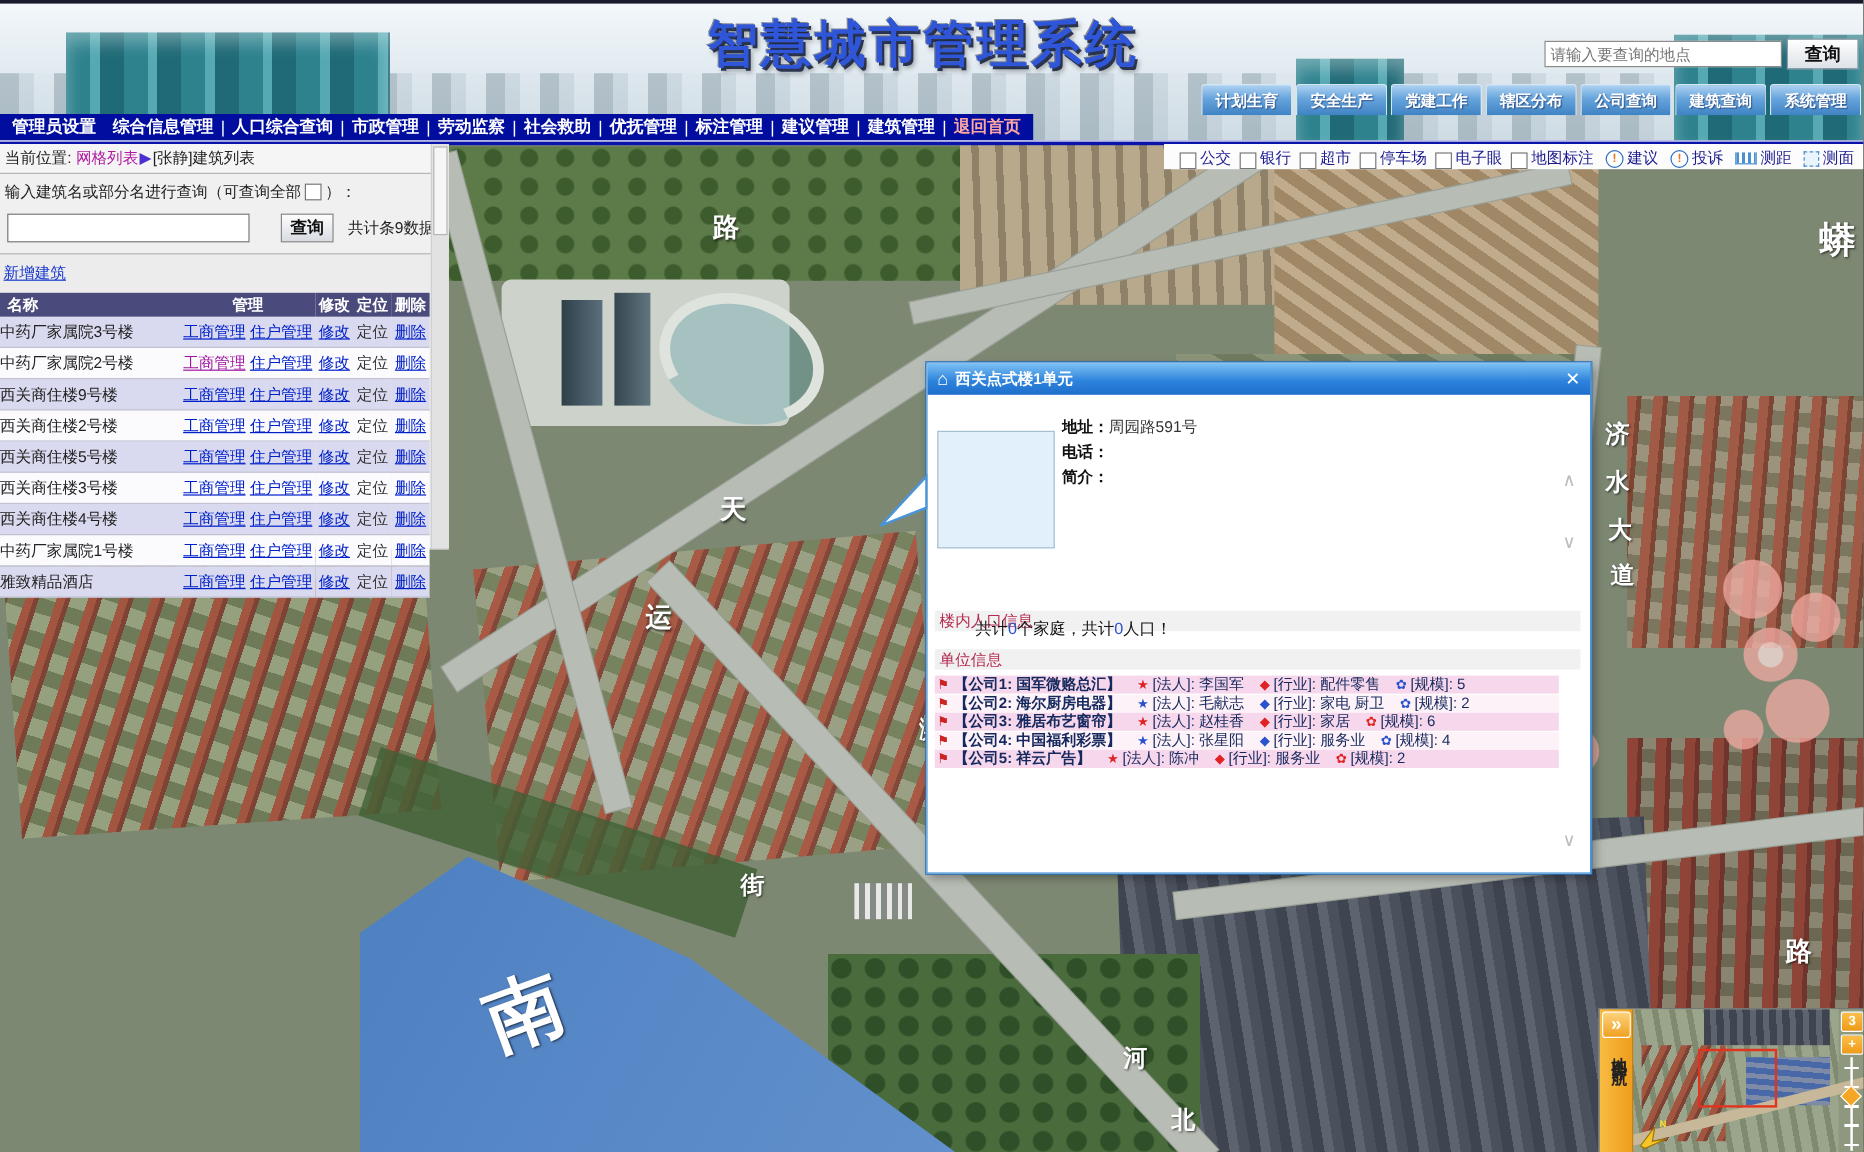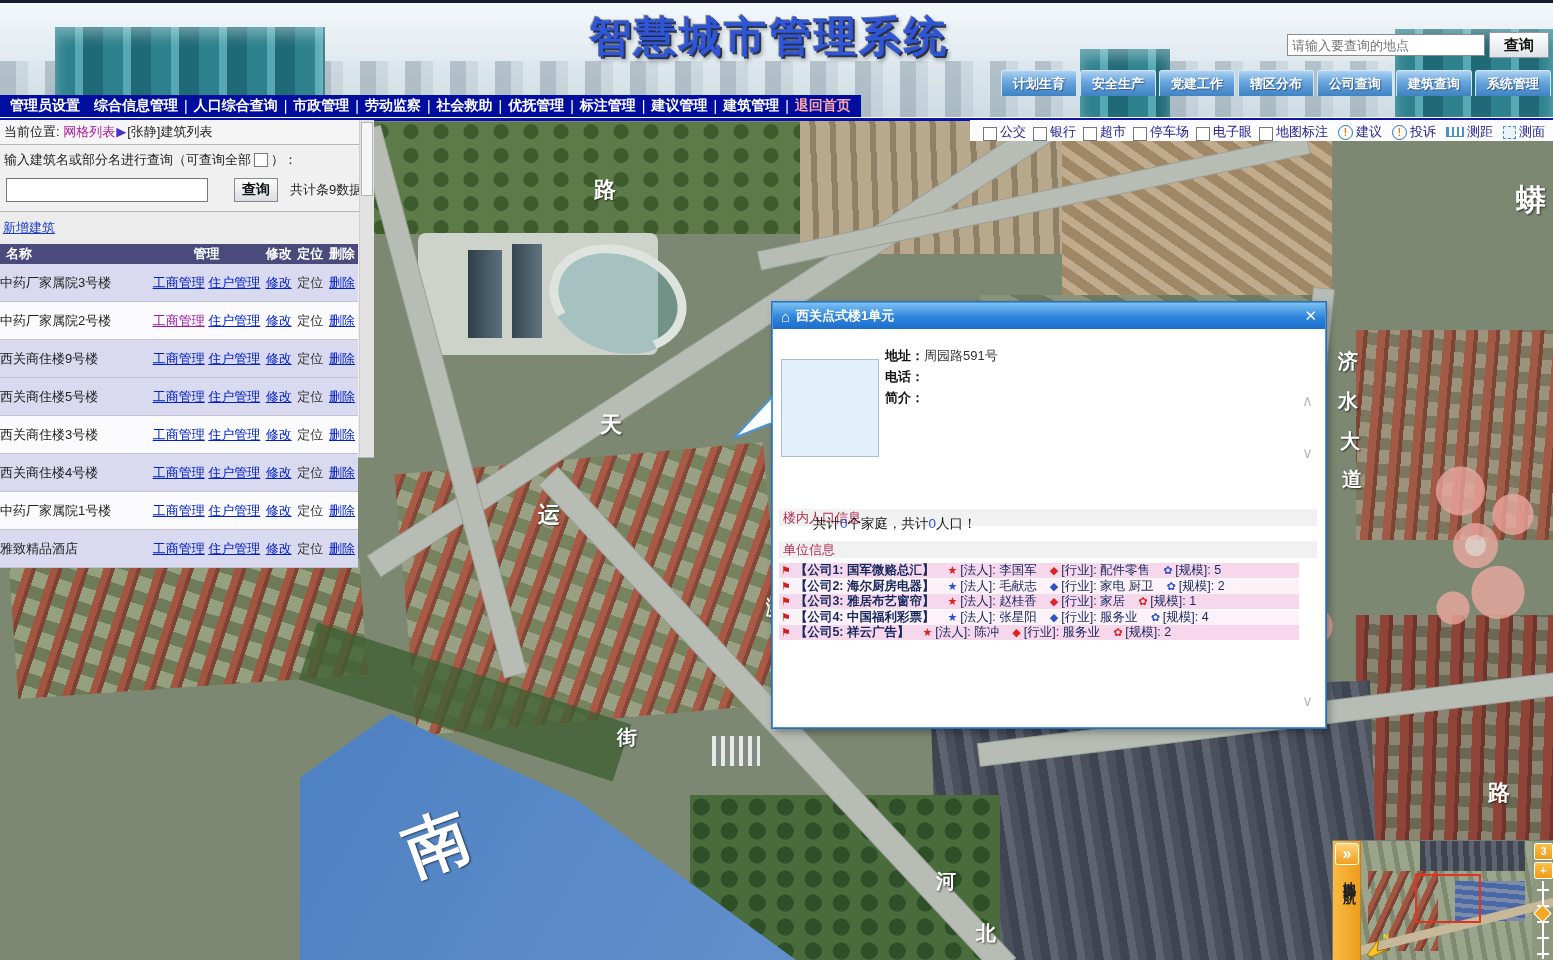--- a/index.html
+++ b/index.html
@@ -124,21 +124,21 @@
   #query-row button{width:44px;height:24px;margin-left:26px;font-size:14px;font-weight:bold;color:#111;
     background:linear-gradient(#fdfdfd,#d8dce2);border:1px solid #888;cursor:pointer;}
   #query-count{font-size:13px;color:#222;margin-left:12px;}
   #add-building{padding:7px 3px;font-size:13px;}
   #add-building span{color:#1a3acc;text-decoration:underline;cursor:pointer;}
   #building-table{border-collapse:collapse;width:358px;font-size:13px;}
   #building-table th{background:#4a4a7c;color:#fff;height:20px;font-weight:bold;padding:0;}
   #building-table th.h-name{text-align:left;padding-left:6px;width:146px;}
   #building-table th.h-manage{width:114px;}
   #building-table th.h-s{width:32px;}
-  #building-table td{height:37px;padding:0;border-bottom:1px solid #c2c2d2;color:#222;}
+  #building-table td{height:25px;padding:0;border-bottom:1px solid #c2c2d2;color:#222;}
   #building-table tr.alt td{background:#d9d9ef;}
   #building-table tr.plain td{background:#fbfbfe;}
   td.c-name{padding-left:4px;}
   td.c-center{text-align:center;}
   a.blk-link{color:#0020c8;text-decoration:underline;cursor:pointer;}
   a.blk-link.visited{color:#a018a0;}
   .locate-txt{color:#333;}
 
   
   #popup{position:absolute;left:772px;top:302px;width:552px;height:424px;background:#fff;
@@ -371,20 +371,27 @@
               <td class="c-center"><span class="locate-txt">定位</span></td>
               <td class="c-center"><a class="blk-link">删除</a></td>
             </tr>
             <tr class="alt">
               <td class="c-name">西关商住楼9号楼</td>
               <td class="c-center"><a class="blk-link">工商管理</a> <a class="blk-link">住户管理</a></td>
               <td class="c-center"><a class="blk-link">修改</a></td>
               <td class="c-center"><span class="locate-txt">定位</span></td>
               <td class="c-center"><a class="blk-link">删除</a></td>
             </tr>
+            <tr class="plain">
+              <td class="c-name">西关商住楼2号楼</td>
+              <td class="c-center"><a class="blk-link">工商管理</a> <a class="blk-link">住户管理</a></td>
+              <td class="c-center"><a class="blk-link">修改</a></td>
+              <td class="c-center"><span class="locate-txt">定位</span></td>
+              <td class="c-center"><a class="blk-link">删除</a></td>
+            </tr>
             <tr class="alt">
               <td class="c-name">西关商住楼5号楼</td>
               <td class="c-center"><a class="blk-link">工商管理</a> <a class="blk-link">住户管理</a></td>
               <td class="c-center"><a class="blk-link">修改</a></td>
               <td class="c-center"><span class="locate-txt">定位</span></td>
               <td class="c-center"><a class="blk-link">删除</a></td>
             </tr>
             <tr class="plain">
               <td class="c-name">西关商住楼3号楼</td>
               <td class="c-center"><a class="blk-link">工商管理</a> <a class="blk-link">住户管理</a></td>
@@ -465,21 +472,21 @@
           <span>[规模]: 2</span>
         </div>
         <div class="unit-row pink">
           <span class="u-flag">⚑</span>
           <span class="u-name">【公司3: 雅居布艺窗帘】</span>
           <span class="u-star" style="color: rgb(224, 34, 34);">★</span>
           <span>[法人]: 赵桂香</span>
           <span class="u-diamond" style="color: rgb(224, 34, 34);">◆</span>
           <span>[行业]: 家居</span>
           <span class="u-flower" style="color: rgb(224, 34, 34);">✿</span>
-          <span>[规模]: 1</span>
+          <span>[规模]: 6</span>
         </div>
         <div class="unit-row lite">
           <span class="u-flag">⚑</span>
           <span class="u-name">【公司4: 中国福利彩票】</span>
           <span class="u-star" style="color: rgb(42, 82, 204);">★</span>
           <span>[法人]: 张星阳</span>
           <span class="u-diamond" style="color: rgb(42, 82, 204);">◆</span>
           <span>[行业]: 服务业</span>
           <span class="u-flower" style="color: rgb(42, 82, 204);">✿</span>
           <span>[规模]: 4</span>

